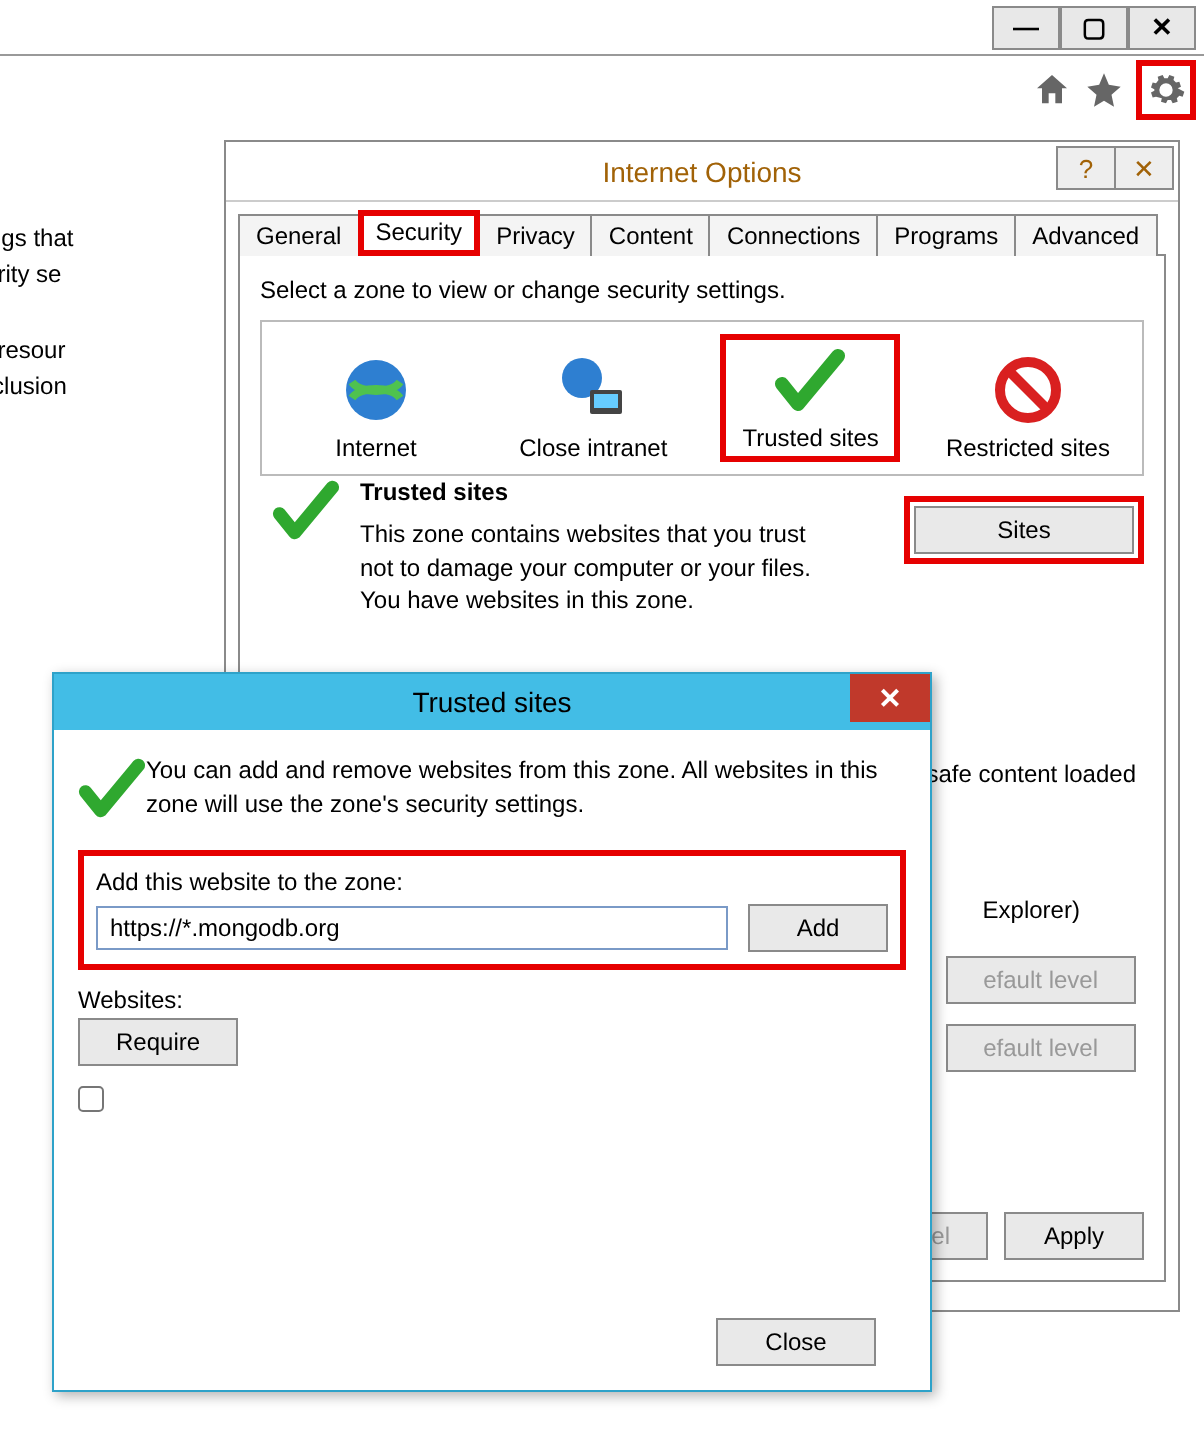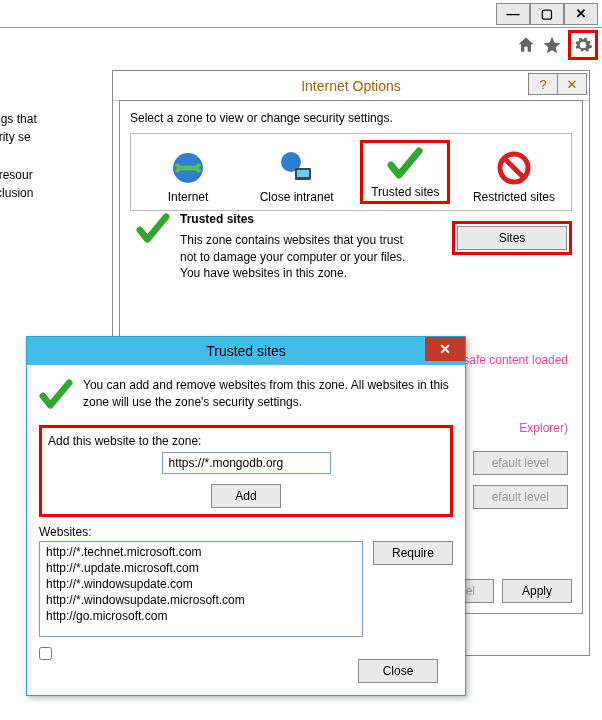--- a/index.html
+++ b/index.html
@@ -153,23 +153,23 @@
     background: #e9e9e9;
     padding: 4px 18px;
     font-size: 12px;
     min-width: 70px;
   }
   .io-lower-text {
     position:absolute;
     right: 14px;
     top: 250px;
     font-size:12px;
-    text-align:right;
+    text-align:center;
     line-height:1.5;
-    color:#ec4899;
+    color:#000000;
   }
   .io-bottom-btns {
     position:absolute;
     bottom: 10px; right:10px;
     display:flex; gap:8px;
   }
   .io-level-btns {
     position:absolute;
     right: 14px;
     top: 350px;
@@ -201,29 +201,29 @@
   }
   .ts-close {
     position:absolute; right:0; top:0;
     width: 40px; height: 24px;
     background: #c0392b;
     color:#fff;
     display:flex;align-items:center;justify-content:center;
     font-weight:bold;
   }
   .ts-body { padding: 12px; position:relative; height: calc(100% - 28px);}
-  .ts-intro { display:flex; gap:10px; margin-bottom:14px; align-items:flex-start;}
+  .ts-intro { display:flex; gap:0; margin-bottom:14px; align-items:flex-start;}
   .ts-intro .txt { font-size:12px; line-height:1.4; }
   .add-section {
     border: 3px solid #e60000;
     padding: 6px;
     margin-bottom: 8px;
   }
   .add-label { font-size:12px; display:block; margin-bottom:4px;}
-  .add-row { display:flex; gap:10px; align-items:center;flex-direction:column;}
+  .add-row { display:flex; gap:10px; align-items:center;}
   .text-input {
     flex:1;
     border: 1px solid #7a9ac7;
     padding: 3px 6px;
     font-size: 12px;
     font-family: inherit;
     background:#fff;
   }
   .websites-label { font-size:12px; display:block; margin-bottom:2px;}
   .websites-row { display:flex; gap:10px; align-items:flex-start;}
@@ -280,20 +280,29 @@
 </div>
 
 <div class="io-dialog">
   <div class="io-titlebar">
     <span>Internet Options</span>
     <div class="io-title-btns">
       <div class="tb">?</div>
       <div class="tb">✕</div>
     </div>
   </div>
+  <div class="tabs">
+    <div class="tab">General</div>
+    <div class="tab tab-red active">Security</div>
+    <div class="tab">Privacy</div>
+    <div class="tab">Content</div>
+    <div class="tab">Connections</div>
+    <div class="tab">Programs</div>
+    <div class="tab">Advanced</div>
+  </div>
   <div class="tab-body">
     <span class="zone-label">Select a zone to view or change security settings.</span>
     <div class="zone-strip">
       <div class="zone-item">
         <div class="zone-ico">
           <svg viewBox="0 0 36 36">
               <circle cx="18" cy="18" r="15" fill="#2e7fd1"></circle>
               <path d="M6 14c4 6 20 6 24 0M6 22c4-6 20-6 24 0" stroke="#4fc24f" stroke-width="4" fill="none"></path>
             </svg>
         </div>
@@ -376,27 +385,20 @@
     </div>
     <div class="add-section">
       <span class="add-label">Add this website to the zone:</span>
       <div class="add-row">
         <input class="text-input" type="text" value="https://*.mongodb.org" style="">
         <button class="btn">Add</button>
       </div>
     </div>
     <span class="websites-label">Websites:</span>
     <div class="websites-row">
-      <div class="listbox">
-        <div>http://*.technet.microsoft.com</div>
-        <div>http://*.update.microsoft.com</div>
-        <div>http://*.windowsupdate.com</div>
-        <div>http://*.windowsupdate.microsoft.com</div>
-        <div>http://go.microsoft.com</div>
-      </div>
       <button class="btn">Require</button>
     </div>
     <div class="chk-row">
       <input type="checkbox" style="">
     </div>
     <div class="ts-close-row">
       <button class="btn" style="min-width:80px">Close</button>
     </div>
   </div>
 </div>

